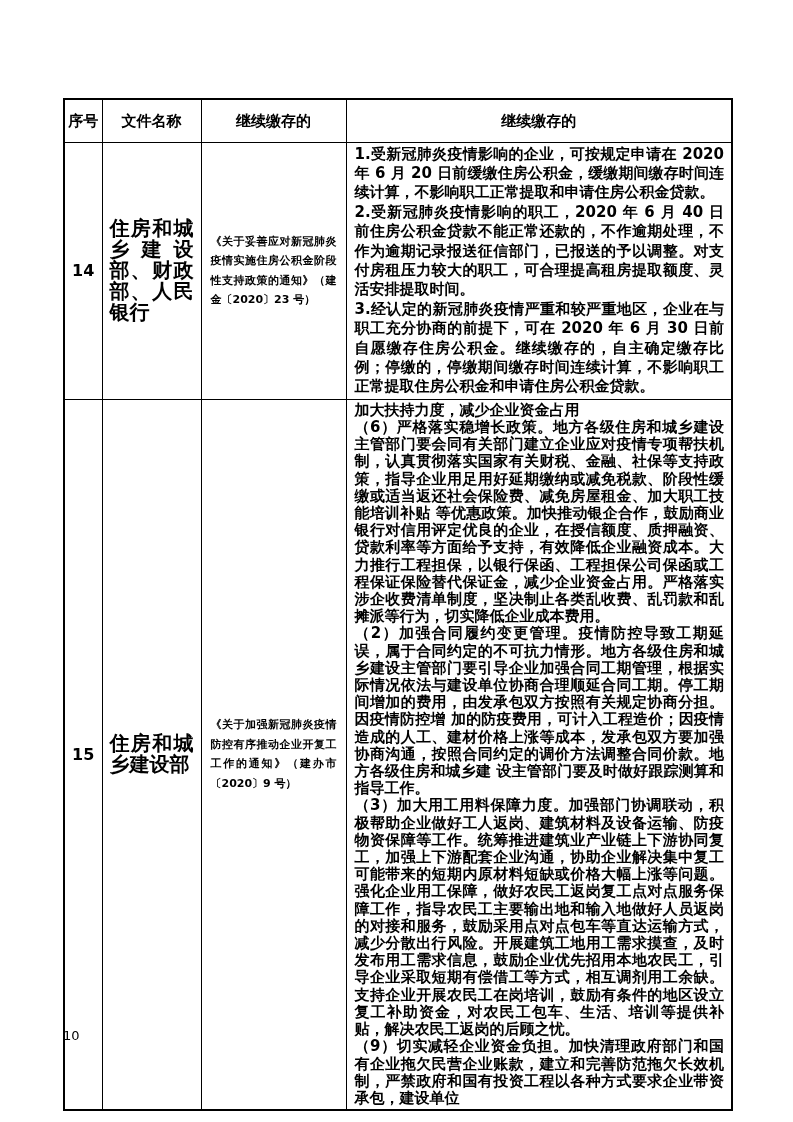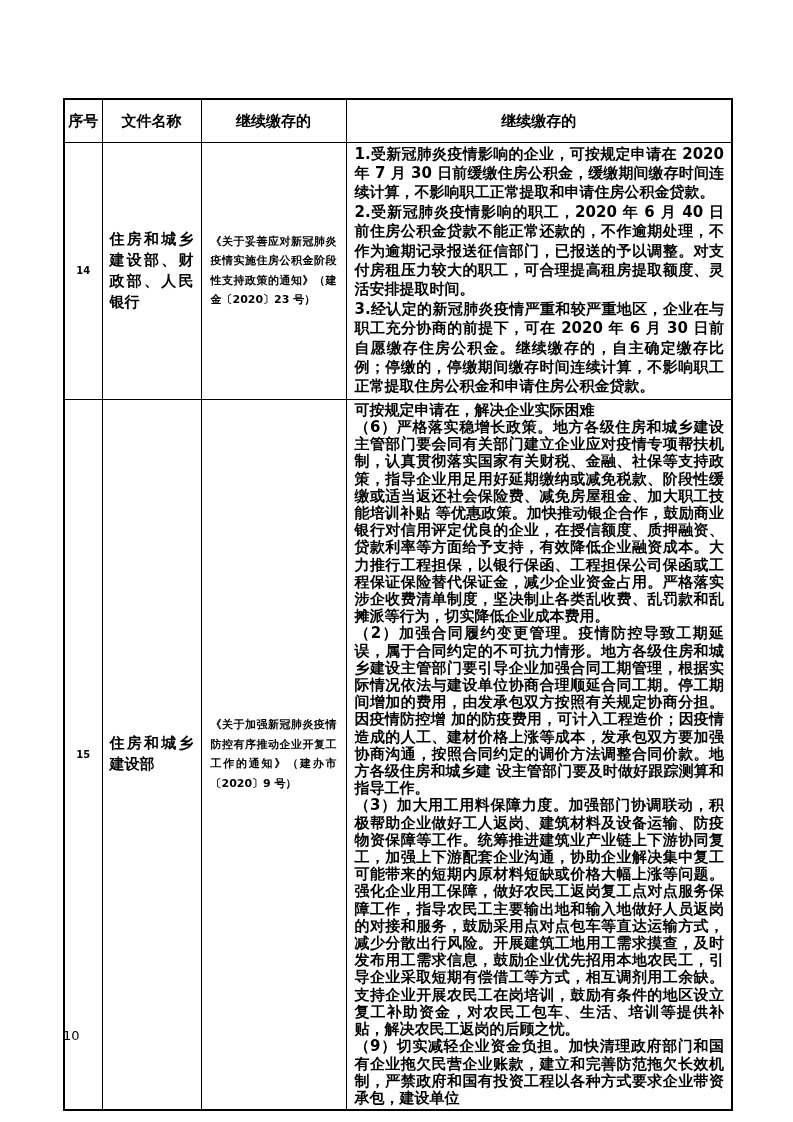--- a/index.html
+++ b/index.html
@@ -38,24 +38,24 @@
     line-height: 18px;
     text-align: center;
     vertical-align: middle;
     padding: 2px;
     font-weight: bold;
   }
   .th-no { padding: 2px 10px; }
   .cell-no {
     text-align: center;
     vertical-align: middle;
-    font-size: 10px;
+    font-size: 16px;
   }
   .cell-agency {
-    font-size: 15px;
+    font-size: 20px;
     line-height: 21px;
     padding: 4px 7px;
     text-align: justify;
     text-justify: inter-ideograph;
     word-break: break-all;
     vertical-align: middle;
   }
   .cell-doc {
     font-size: 11px;
     line-height: 19.5px;
@@ -109,33 +109,33 @@
         <th>继续缴存的</th>
       </tr>
     </thead>
     <tbody>
       <tr class="row-14">
         <td class="cell-no">14</td>
         <td class="cell-agency">住房和城乡建设部、财政部、人民银行</td>
         <td class="cell-doc">《关于妥善应对新冠肺炎疫情实施住房公积金阶段性支持政策的通知》（建金〔2020〕23 号）</td>
         <td class="cell-content">
           <div>
-              <p class="para">1.受新冠肺炎疫情影响的企业，可按规定申请在 2020 年 7 月 30 日前缓缴住房公积金，缓缴期间缴存时间连续计算，不影响职工正常提取和申请住房公积金贷款。</p>
+              <p class="para">1.受新冠肺炎疫情影响的企业，可按规定申请在 2020 年 6 月 20 日前缓缴住房公积金，缓缴期间缴存时间连续计算，不影响职工正常提取和申请住房公积金贷款。</p>
               <p class="para">2.受新冠肺炎疫情影响的职工，2020 年 6 月 40 日前住房公积金贷款不能正常还款的，不作逾期处理，不作为逾期记录报送征信部门，已报送的予以调整。对支付房租压力较大的职工，可合理提高租房提取额度、灵活安排提取时间。</p>
               <p class="para">3.经认定的新冠肺炎疫情严重和较严重地区，企业在与职工充分协商的前提下，可在 2020 年 6 月 30 日前自愿缴存住房公积金。继续缴存的，自主确定缴存比例；停缴的，停缴期间缴存时间连续计算，不影响职工正常提取住房公积金和申请住房公积金贷款。</p>
             </div>
         </td>
       </tr>
       <tr class="row-15">
         <td class="cell-no">15</td>
         <td class="cell-agency">住房和城乡建设部</td>
         <td class="cell-doc">《关于加强新冠肺炎疫情防控有序推动企业开复工工作的通知》（建办市〔2020〕9 号）</td>
         <td class="cell-content">
           <div>
-              <p class="para">可按规定申请在，解决企业实际困难</p>
+              <p class="para">加大扶持力度，减少企业资金占用</p>
               <p class="para">（6）严格落实稳增长政策。地方各级住房和城乡建设主管部门要会同有关部门建立企业应对疫情专项帮扶机制，认真贯彻落实国家有关财税、金融、社保等支持政策，指导企业用足用好延期缴纳或减免税款、阶段性缓缴或适当返还社会保险费、减免房屋租金、加大职工技能培训补贴 等优惠政策。加快推动银企合作，鼓励商业银行对信用评定优良的企业，在授信额度、质押融资、贷款利率等方面给予支持，有效降低企业融资成本。大力推行工程担保，以银行保函、工程担保公司保函或工程保证保险替代保证金，减少企业资金占用。严格落实涉企收费清单制度，坚决制止各类乱收费、乱罚款和乱摊派等行为，切实降低企业成本费用。</p>
               <p class="para">（2）加强合同履约变更管理。疫情防控导致工期延误，属于合同约定的不可抗力情形。地方各级住房和城乡建设主管部门要引导企业加强合同工期管理，根据实际情况依法与建设单位协商合理顺延合同工期。停工期间增加的费用，由发承包双方按照有关规定协商分担。因疫情防控增 加的防疫费用，可计入工程造价；因疫情造成的人工、建材价格上涨等成本，发承包双方要加强协商沟通，按照合同约定的调价方法调整合同价款。地方各级住房和城乡建 设主管部门要及时做好跟踪测算和指导工作。</p>
               <p class="para">（3）加大用工用料保障力度。加强部门协调联动，积极帮助企业做好工人返岗、建筑材料及设备运输、防疫物资保障等工作。统筹推进建筑业产业链上下游协同复工，加强上下游配套企业沟通，协助企业解决集中复工可能带来的短期内原材料短缺或价格大幅上涨等问题。强化企业用工保障，做好农民工返岗复工点对点服务保障工作，指导农民工主要输出地和输入地做好人员返岗的对接和服务，鼓励采用点对点包车等直达运输方式，减少分散出行风险。开展建筑工地用工需求摸查，及时发布用工需求信息，鼓励企业优先招用本地农民工，引导企业采取短期有偿借工等方式，相互调剂用工余缺。支持企业开展农民工在岗培训，鼓励有条件的地区设立复工补助资金，对农民工包车、生活、培训等提供补贴，解决农民工返岗的后顾之忧。</p>
               <p class="para">（9）切实减轻企业资金负担。加快清理政府部门和国有企业拖欠民营企业账款，建立和完善防范拖欠长效机制，严禁政府和国有投资工程以各种方式要求企业带资承包，建设单位</p>
             </div>
         </td>
       </tr>
     </tbody>
   </table>
 

